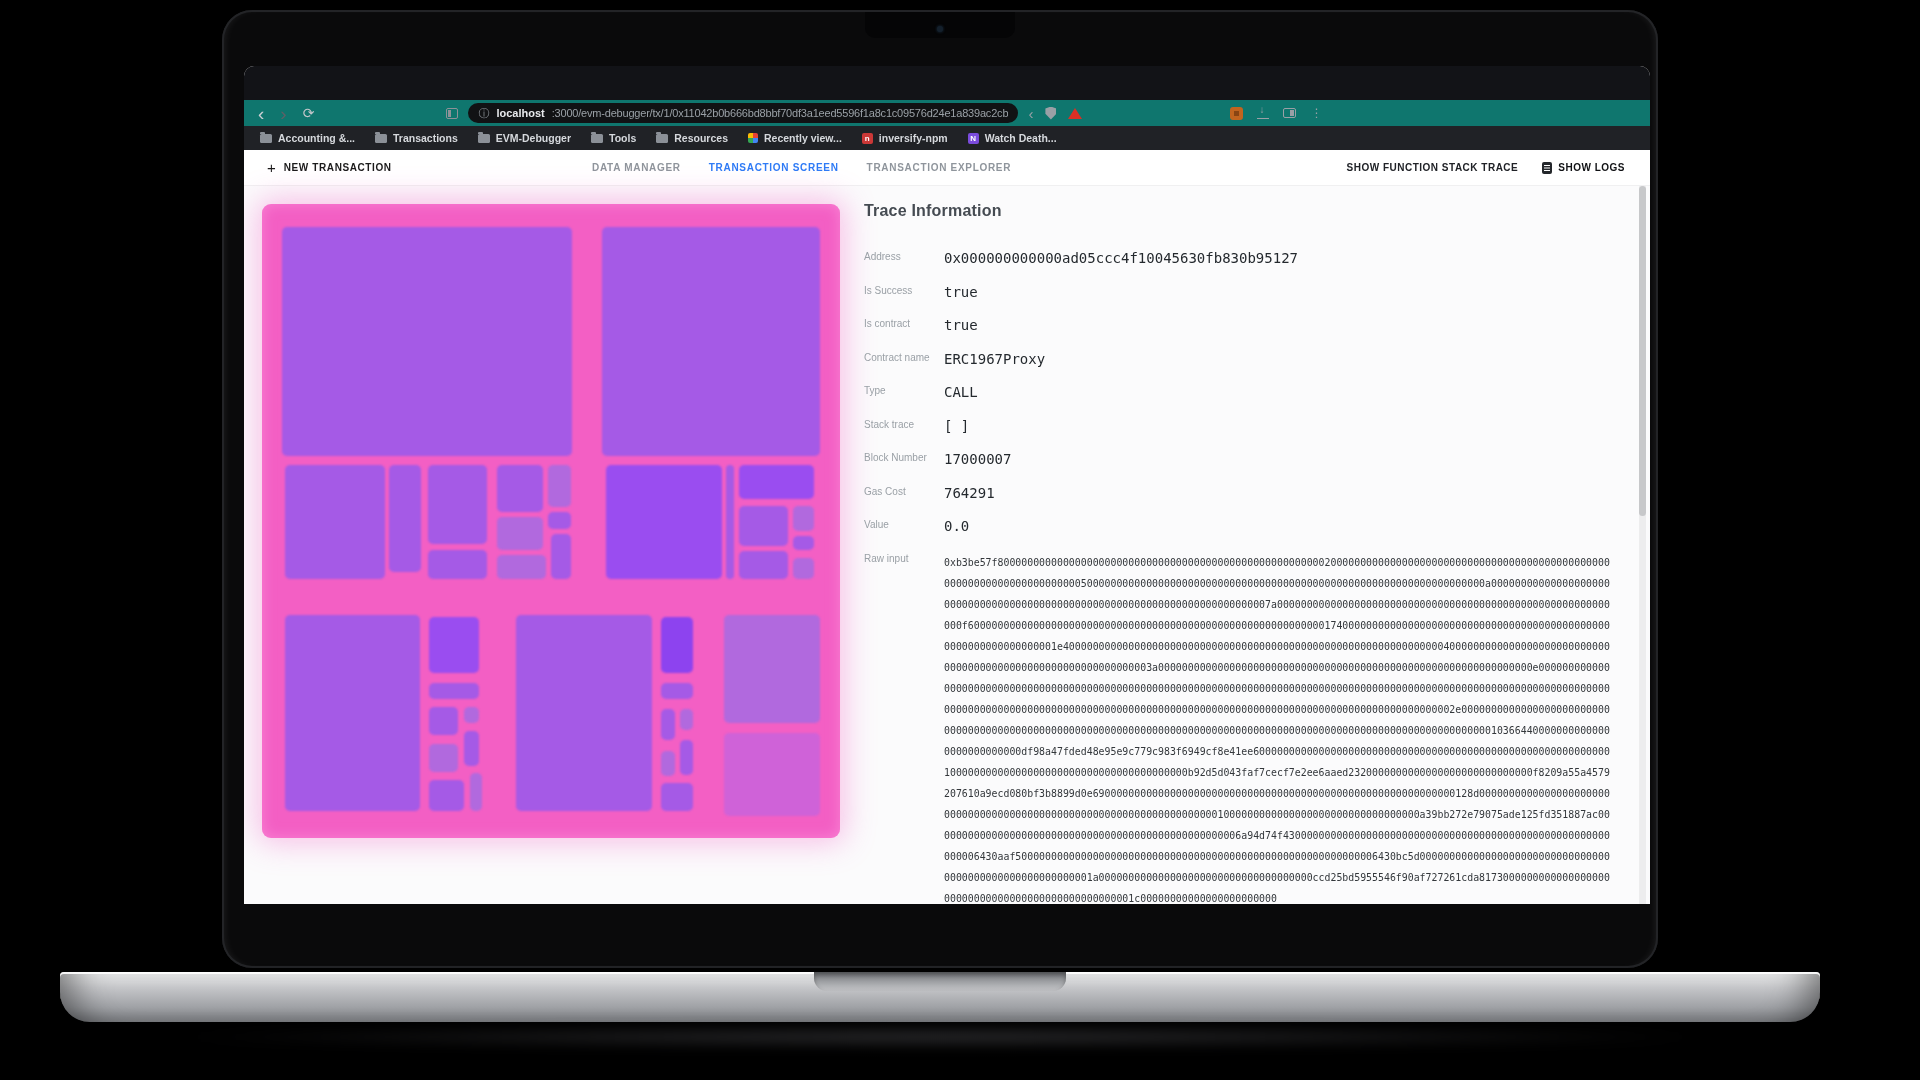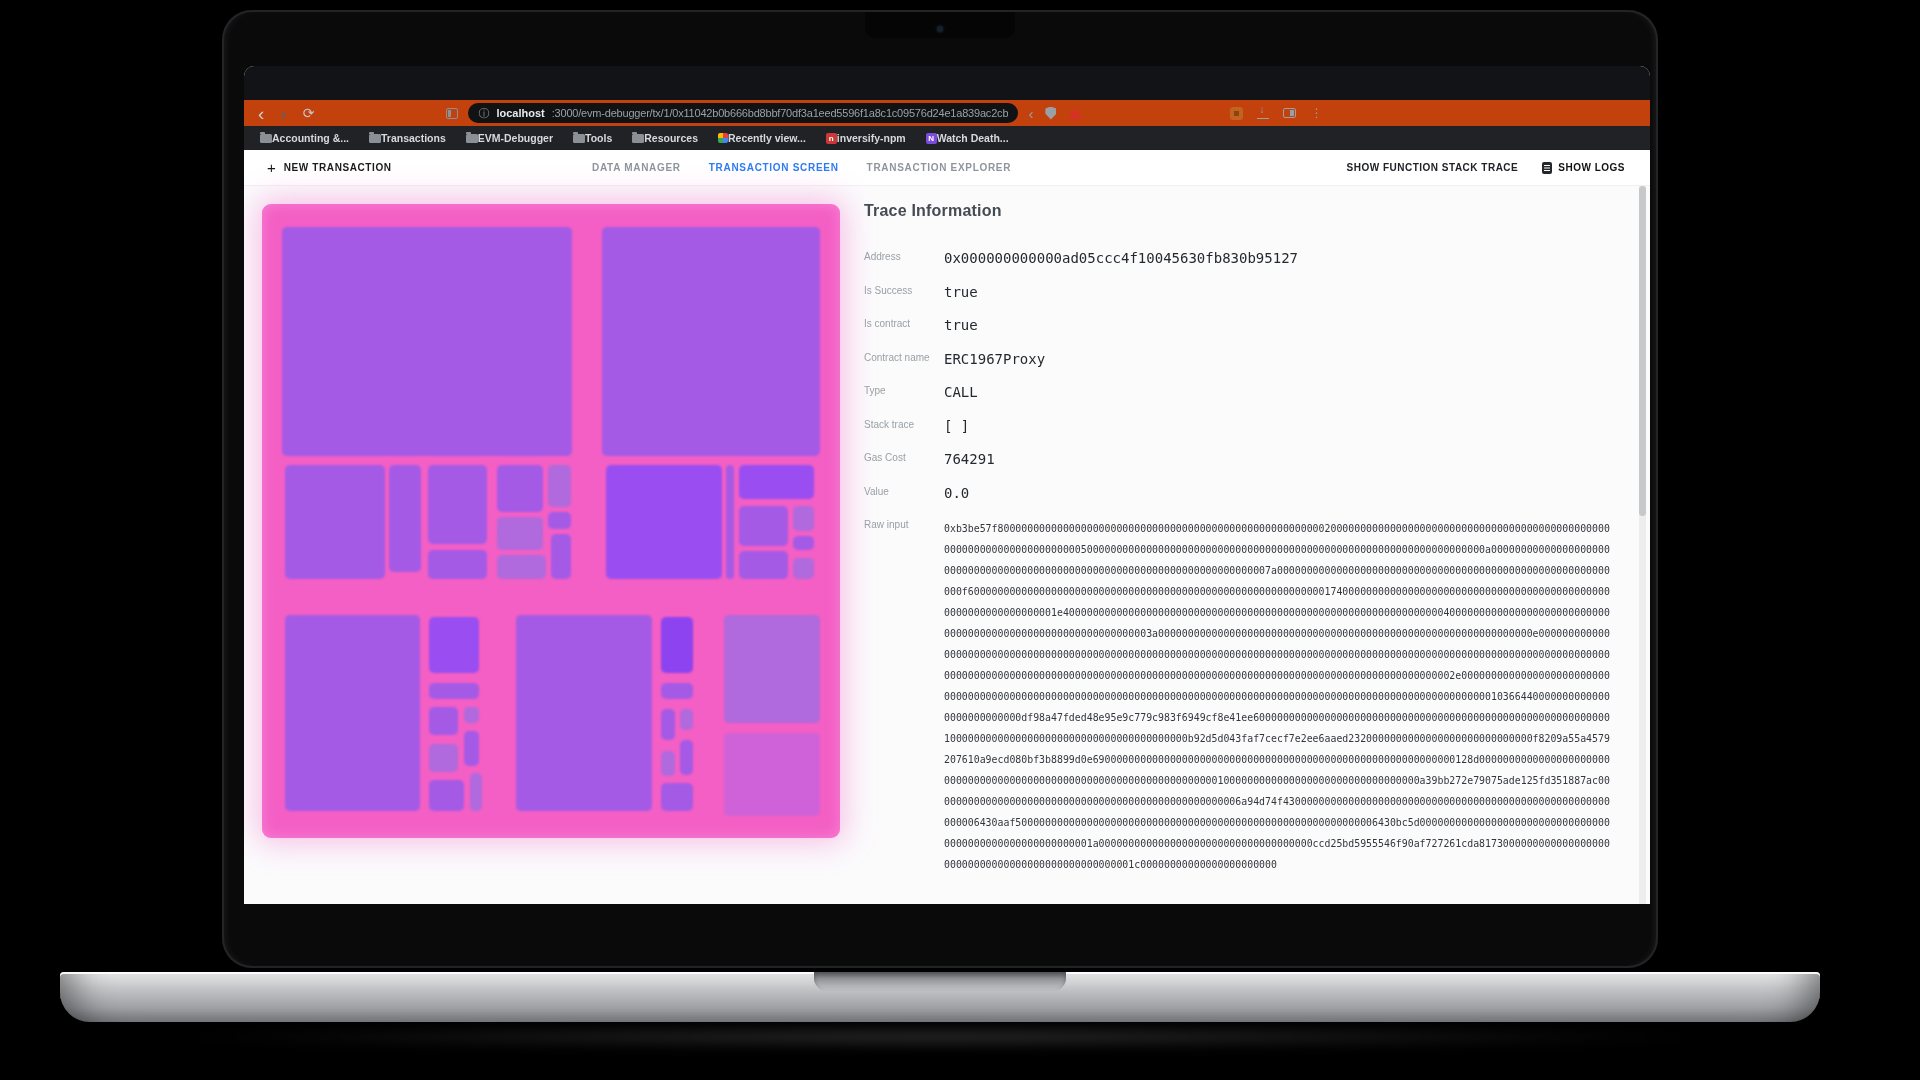--- a/index.html
+++ b/index.html
@@ -30,21 +30,21 @@
            box-shadow: inset 0 3px 5px rgba(0,0,0,.35); }
   .floor-shadow { position:absolute; left:160px; top:1026px; width:1560px; height:22px;
                   background:radial-gradient(ellipse at center, rgba(90,90,95,.5), rgba(0,0,0,0) 70%);
                   filter:blur(6px); }
 
   
   .viewport { position:absolute; left:244px; top:66px; width:1406px; height:838px;
               border-radius:10px 10px 0 0; overflow:hidden; background:#fbfbfc;
               display:flex; flex-direction:column; }
   .tabstrip { height:34px; background:#121317; flex:none; }
-  .btoolbar { height:26px; background:#c2410c; flex:none; display:flex; align-items:center;
+  .btoolbar { height:26px; background:#0f766e; flex:none; display:flex; align-items:center;
               padding:0 10px; }
   .navgrp { display:flex; align-items:center; gap:16px; margin-left:4px; }
   .gicon { color:#9aa0a6; font-size:12px; line-height:1; cursor:default; }
   .icon-back::before{content:'‹'; font-size:19px; color:#cdd0d4;}
   .icon-fwd::before{content:'›'; font-size:19px; color:#5d6167;}
   .icon-reload::before{content:'⟳'; font-size:14px; color:#c4c7cb;}
   .icon-sidebar { width:12px; height:11px; border:1.5px solid #8d9298; border-radius:2px; position:relative; }
   .icon-sidebar::before{ content:''; position:absolute; left:1px; top:1px; bottom:1px; width:3px; background:#8d9298; }
   .urlpill { margin-left:132px; width:550px; height:20px; background:#111214; border-radius:11px;
              display:flex; align-items:center; padding:0 10px; gap:7px; overflow:hidden; }
@@ -63,21 +63,21 @@
   .icon-ext::before{ content:''; position:absolute; left:4px; top:4px; width:5px; height:5px; background:#8a4413; }
   .icon-download { position:relative; width:12px; height:12px; }
   .icon-download::before{ content:'↓'; position:absolute; left:2px; top:-3px; font-size:10px; color:#9aa0a6; }
   .icon-download::after{ content:''; position:absolute; left:0; bottom:0; width:12px; height:1.5px; background:#9aa0a6; }
   .icon-split { width:13px; height:10px; border:1.5px solid #9aa0a6; border-radius:2px; position:relative; }
   .icon-split::after{ content:''; position:absolute; right:1px; top:1px; bottom:1px; width:4px; background:#9aa0a6; }
   .icon-kebab::before{ content:'⋮'; font-size:12px; color:#9aa0a6; }
 
   .bookmarks { height:24px; background:#202226; flex:none; display:flex; align-items:center;
                gap:20px; padding:0 16px; }
-  .bm { display:flex; align-items:center; cursor:default;justify-content:flex-end; }
+  .bm { display:flex; align-items:center; gap:6px; cursor:default;justify-content:flex-end; }
   .bm-lb { color:#d6d9dd; font-size:10.5px; font-weight:bold; white-space:nowrap; }
   .bm-ico { flex:none; }
   .bm-ico.folder { width:12px; height:9px; background:#8b9097; border-radius:1.5px; position:relative; margin-top:1px; }
   .bm-ico.folder::before{ content:''; position:absolute; top:-2px; left:0; width:5px; height:2px;
                           background:#8b9097; border-radius:1px 1px 0 0; }
   .bm-ico.colors { width:10px; height:10px; border-radius:2px;
                    background:conic-gradient(#e94235 0 25%, #4285f4 0 50%, #34a853 0 75%, #fbbc05 0); }
   .bm-ico.npm { width:11px; height:11px; background:#cb3837; border-radius:2px; color:#fff;
                 font-size:8px; font-weight:bold; text-align:center; line-height:11px; }
   .bm-ico.npm::before{ content:'n'; }
@@ -285,20 +285,24 @@
             </div>
             <div class="trow">
               <div class="tlab">Type</div>
               <div class="tval">CALL</div>
             </div>
             <div class="trow">
               <div class="tlab">Stack trace</div>
               <div class="tval">[ ]</div>
             </div>
             <div class="trow">
+              <div class="tlab">Block Number</div>
+              <div class="tval">17000007</div>
+            </div>
+            <div class="trow">
               <div class="tlab">Gas Cost</div>
               <div class="tval">764291</div>
             </div>
             <div class="trow">
               <div class="tlab">Value</div>
               <div class="tval">0.0</div>
             </div>
             <div class="trow">
               <div class="tlab">Raw input</div>
               <div class="tval raw">0xb3be57f80000000000000000000000000000000000000000000000000000002000000000000000000000000000000000000000000000000000000000000000000000050000000000000000000000000000000000000000000000000000000000000000000a000000000000000000000000000000000000000000000000000000000000000000000000007a00000000000000000000000000000000000000000000000000000000000f6000000000000000000000000000000000000000000000000000000000001740000000000000000000000000000000000000000000000000000000000000001e4000000000000000000000000000000000000000000000000000000000000000400000000000000000000000000000000000000000000000000000000000003a000000000000000000000000000000000000000000000000000000000000000e000000000000000000000000000000000000000000000000000000000000000000000000000000000000000000000000000000000000000000000000000000000000000000000000000000000000000000000000000000000000000000000000000000000000000002e000000000000000000000000000000000000000000000000000000000000000000000000000000000000000000000000000000000000000000000103664400000000000000000000000000df98a47fded48e95e9c779c983f6949cf8e41ee60000000000000000000000000000000000000000000000000000000000010000000000000000000000000000000000000000b92d5d043faf7cecf7e2ee6aaed2320000000000000000000000000000f8209a55a4579207610a9ecd080bf3b8899d0e6900000000000000000000000000000000000000000000000000000000000128d000000000000000000000000000000000000000000000000000000000000000000001000000000000000000000000000000000a39bb272e79075ade125fd351887ac0000000000000000000000000000000000000000000000000006a94d74f4300000000000000000000000000000000000000000000000000000000006430aaf5000000000000000000000000000000000000000000000000000000000006430bc5d000000000000000000000000000000000000000000000000000000001a000000000000000000000000000000000000ccd25bd5955546f90af727261cda817300000000000000000000000000000000000000000000000001c00000000000000000000000</div>

